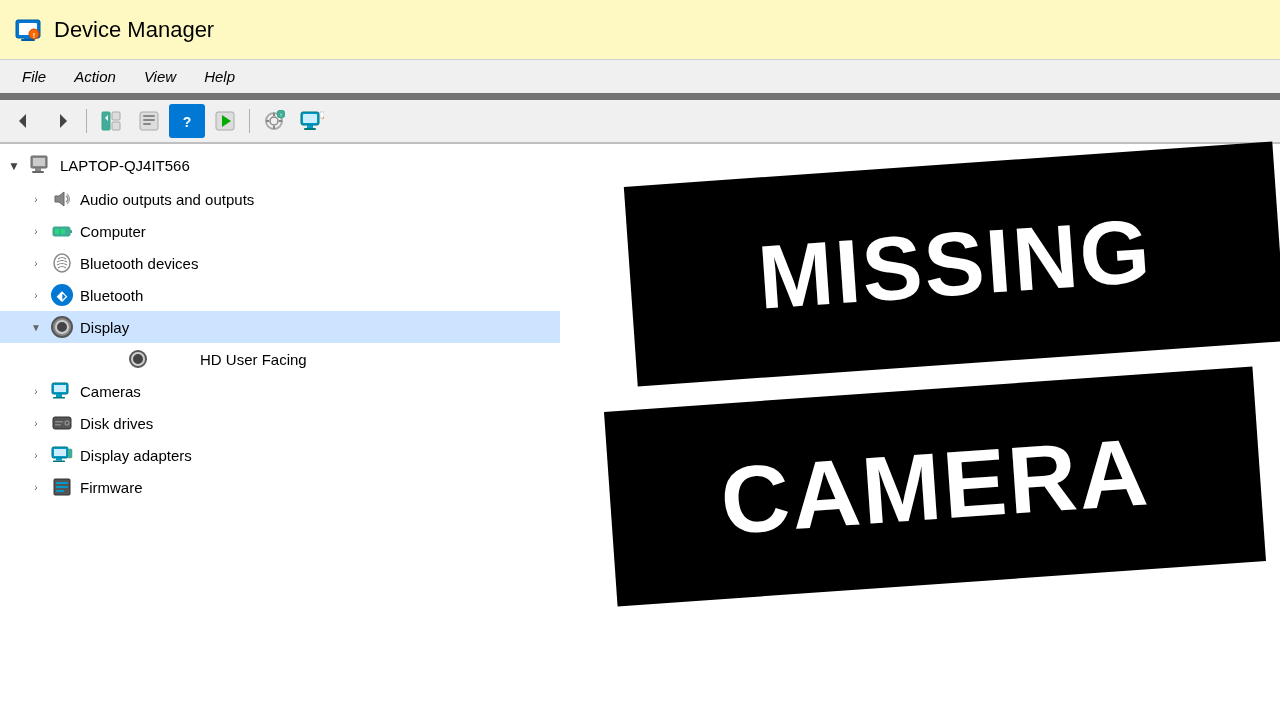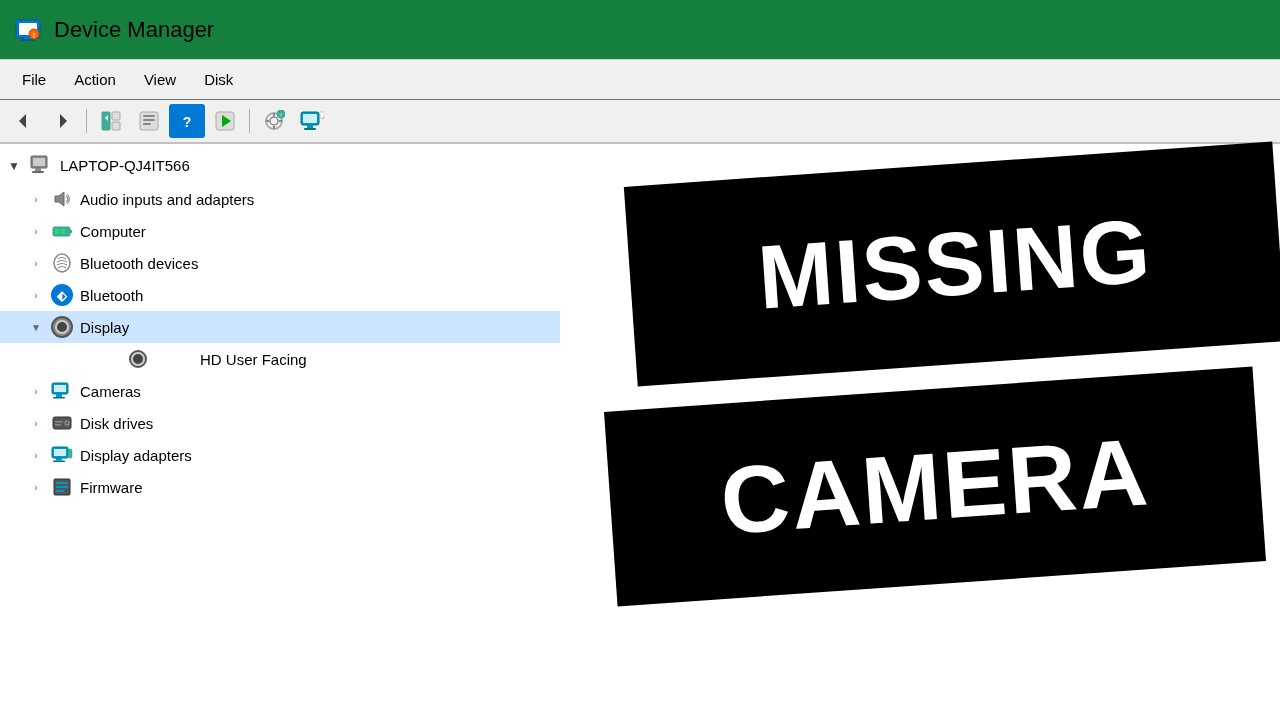--- a/index.html
+++ b/index.html
@@ -7,21 +7,21 @@
       width: 1280px;
       height: 720px;
       overflow: hidden;
       font-family: 'Segoe UI', Arial, sans-serif;
       background: #f0f0f0;
       user-select: none;
     }
 
     
     #title-bar {
-      background: #15803d;
+      background: #fef9c3;
       height: 60px;
       display: flex;
       align-items: center;
       padding: 0 12px;
       border-bottom: 1px solid #d0d0d0;
     }
     #title-icon {
       width: 32px;
       height: 32px;
       margin-right: 10px;
@@ -35,21 +35,22 @@
       color: #000;
     }
 
     
     #menu-bar {
       background: #f0f0f0;
       height: 40px;
       display: flex;
       align-items: center;
       padding: 0 8px;
-      border-bottom: 1px solid #737373;
+      border-bottom: 7px solid #737373;
+      font-style: italic;
     }
     .menu-item {
       padding: 4px 14px;
       font-size: 15px;
       color: #000;
       cursor: pointer;
       border-radius: 3px;
     }
 
     
@@ -256,21 +257,21 @@
       <text x="20" y="22" text-anchor="middle" font-size="7" fill="#fff" font-weight="bold">!</text>
     </svg>
   </div>
   <span id="title-text">Device Manager</span>
 </div>
 
 <div id="menu-bar">
   <div class="menu-item">File</div>
   <div class="menu-item">Action</div>
   <div class="menu-item">View</div>
-  <div class="menu-item">Disk</div>
+  <div class="menu-item">Help</div>
 </div>
 
 <div id="toolbar">
 
   <div class="toolbar-btn" title="Back">
     <svg width="20" height="20" viewBox="0 0 20 20">
         <polygon points="12,3 5,10 12,17" fill="#444"></polygon>
       </svg>
   </div>
 
@@ -360,21 +361,21 @@
 
     <div class="tree-node">
       <span class="chevron">›</span>
       <span class="node-icon">
         <svg width="22" height="22" viewBox="0 0 22 22">
           <polygon points="4,8 8,8 13,4 13,18 8,14 4,14" fill="#888" stroke="#666" stroke-width="1"></polygon>
           <path d="M15,8 Q19,11 15,14" fill="none" stroke="#888" stroke-width="1.5"></path>
           <path d="M16,6 Q21,11 16,16" fill="none" stroke="#aaa" stroke-width="1.5"></path>
         </svg>
       </span>
-      <span class="node-label">Audio inputs and adapters</span>
+      <span class="node-label">Audio outputs and outputs</span>
     </div>
 
     <div class="tree-node">
       <span class="chevron">›</span>
       <span class="node-icon">
         <svg width="22" height="22" viewBox="0 0 22 22">
           <rect x="2" y="7" width="17" height="9" rx="1.5" fill="#4a9" stroke="#3a8" stroke-width="1"></rect>
           <rect x="19" y="10" width="2" height="3" rx="0.5" fill="#3a8"></rect>
           <rect x="4" y="9" width="4" height="5" rx="0.5" fill="#2d7"></rect>
           <rect x="10" y="9" width="4" height="5" rx="0.5" fill="#2d7"></rect>

